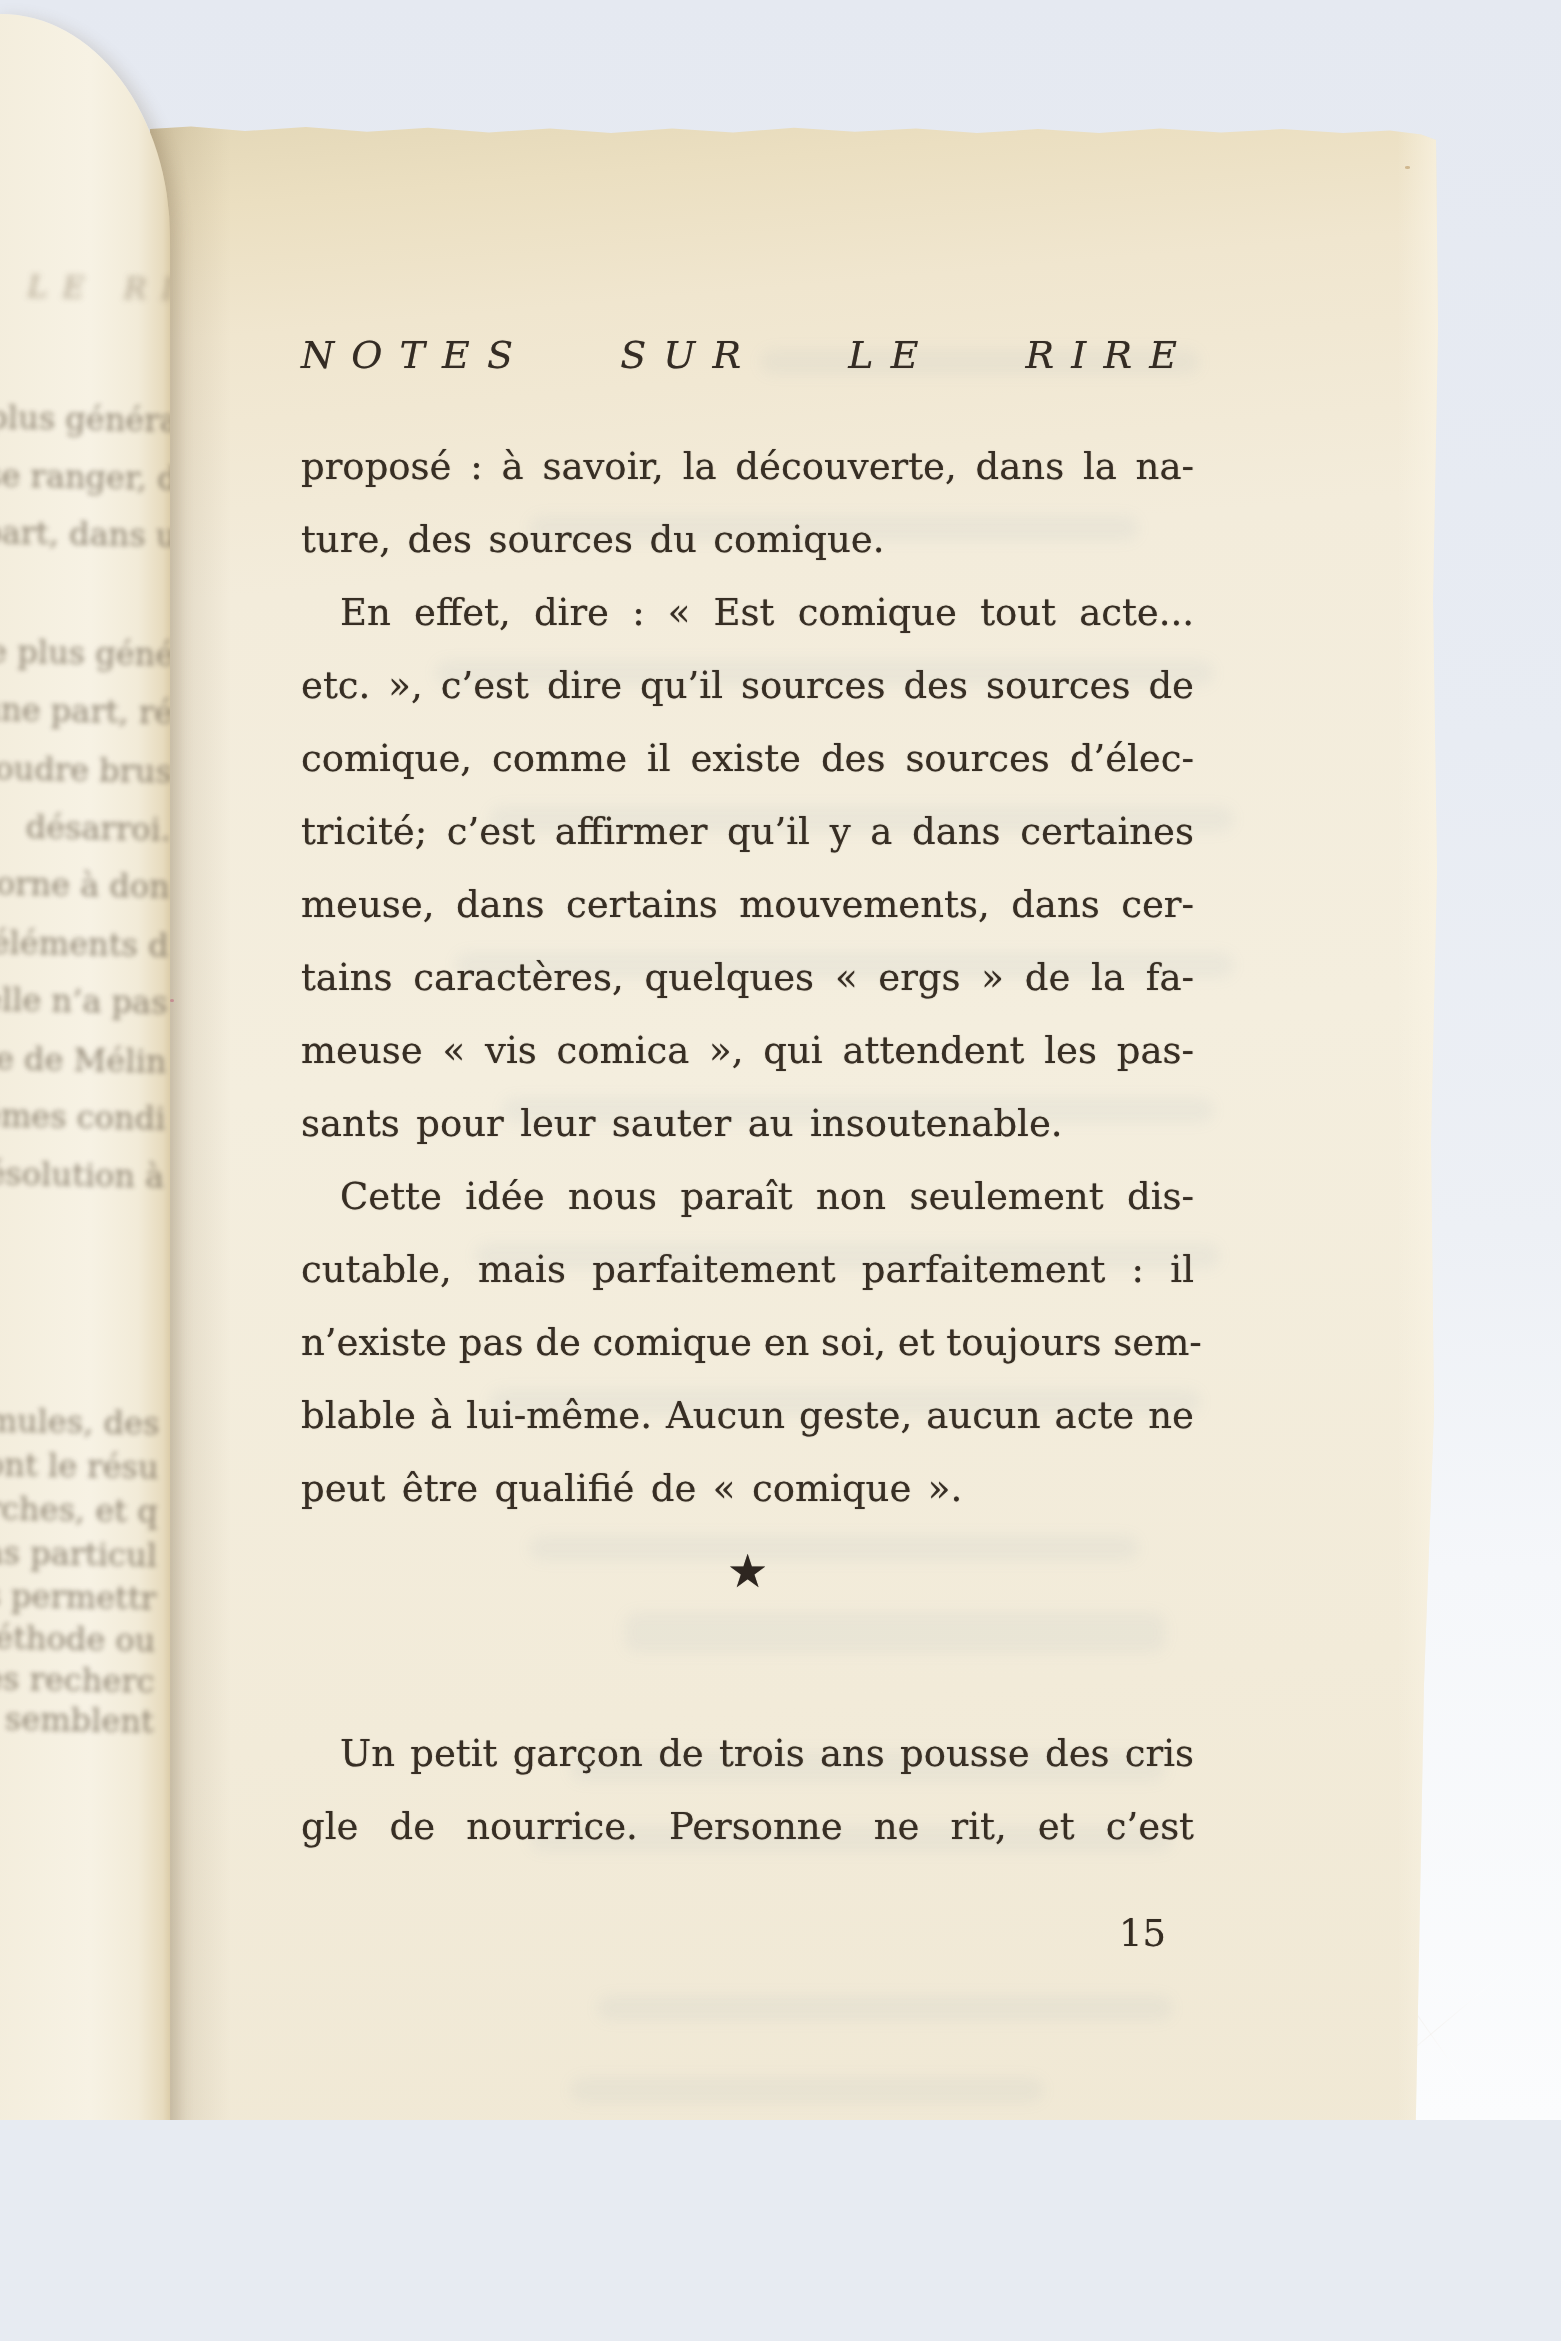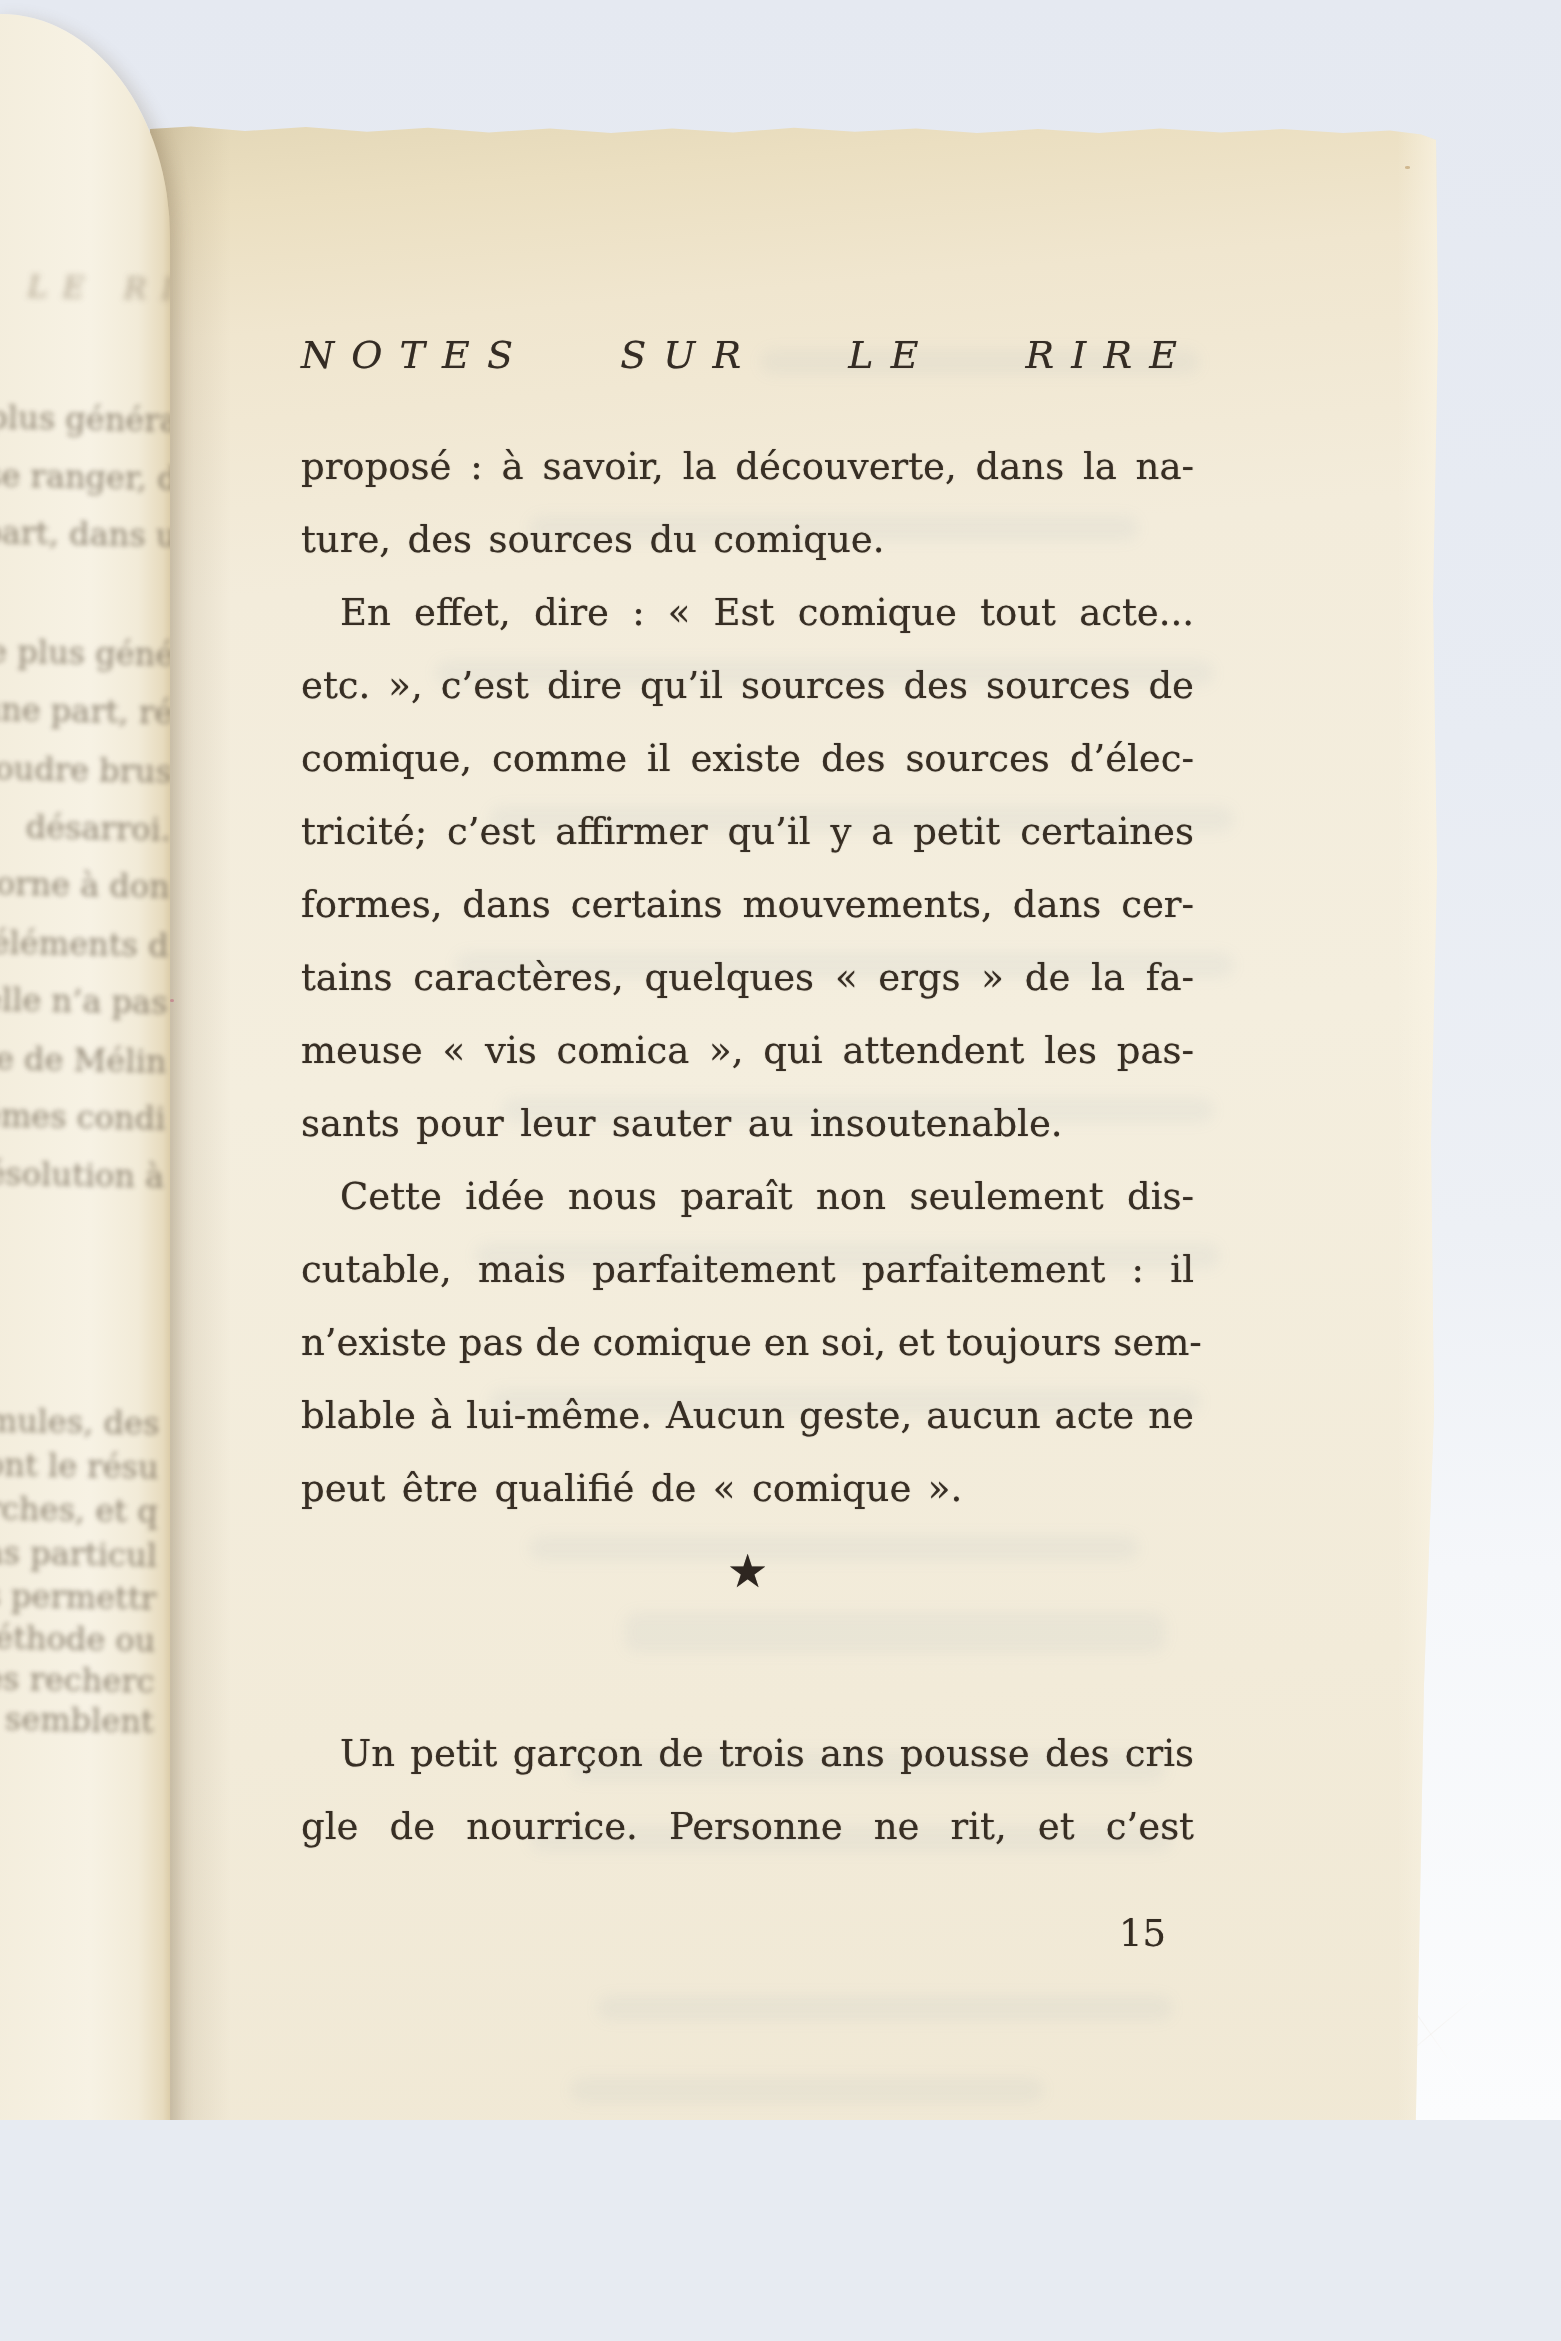--- a/index.html
+++ b/index.html
@@ -103,22 +103,22 @@
     <div class="speck" style="left:20.3px;top:874px;"></div>
 
     <div class="running-head">NOTES SUR LE RIRE</div>
 
     <div class="bodyblock" id="block1">
       <div class="ln">proposé : à savoir, la découverte, dans la na-</div>
       <div class="ln end">ture, des sources du comique.</div>
       <div class="ln ind">En effet, dire : « Est comique tout acte...</div>
       <div class="ln">etc. », c’est dire qu’il sources des sources de</div>
       <div class="ln">comique, comme il existe des sources d’élec-</div>
-      <div class="ln">tricité; c’est affirmer qu’il y a petit certaines</div>
-      <div class="ln">formes, dans certains mouvements, dans cer-</div>
+      <div class="ln">tricité; c’est affirmer qu’il y a dans certaines</div>
+      <div class="ln">meuse, dans certains mouvements, dans cer-</div>
       <div class="ln">tains caractères, quelques « ergs » de la fa-</div>
       <div class="ln">meuse « vis comica », qui attendent les pas-</div>
       <div class="ln end">sants pour leur sauter au insoutenable.</div>
       <div class="ln ind">Cette idée nous paraît non seulement dis-</div>
       <div class="ln">cutable, mais parfaitement parfaitement : il</div>
       <div class="ln">n’existe pas de comique en soi, et toujours sem-</div>
       <div class="ln">blable à lui-même. Aucun geste, aucun acte ne</div>
       <div class="ln end">peut être qualifié de « comique ».</div>
     </div>
 

